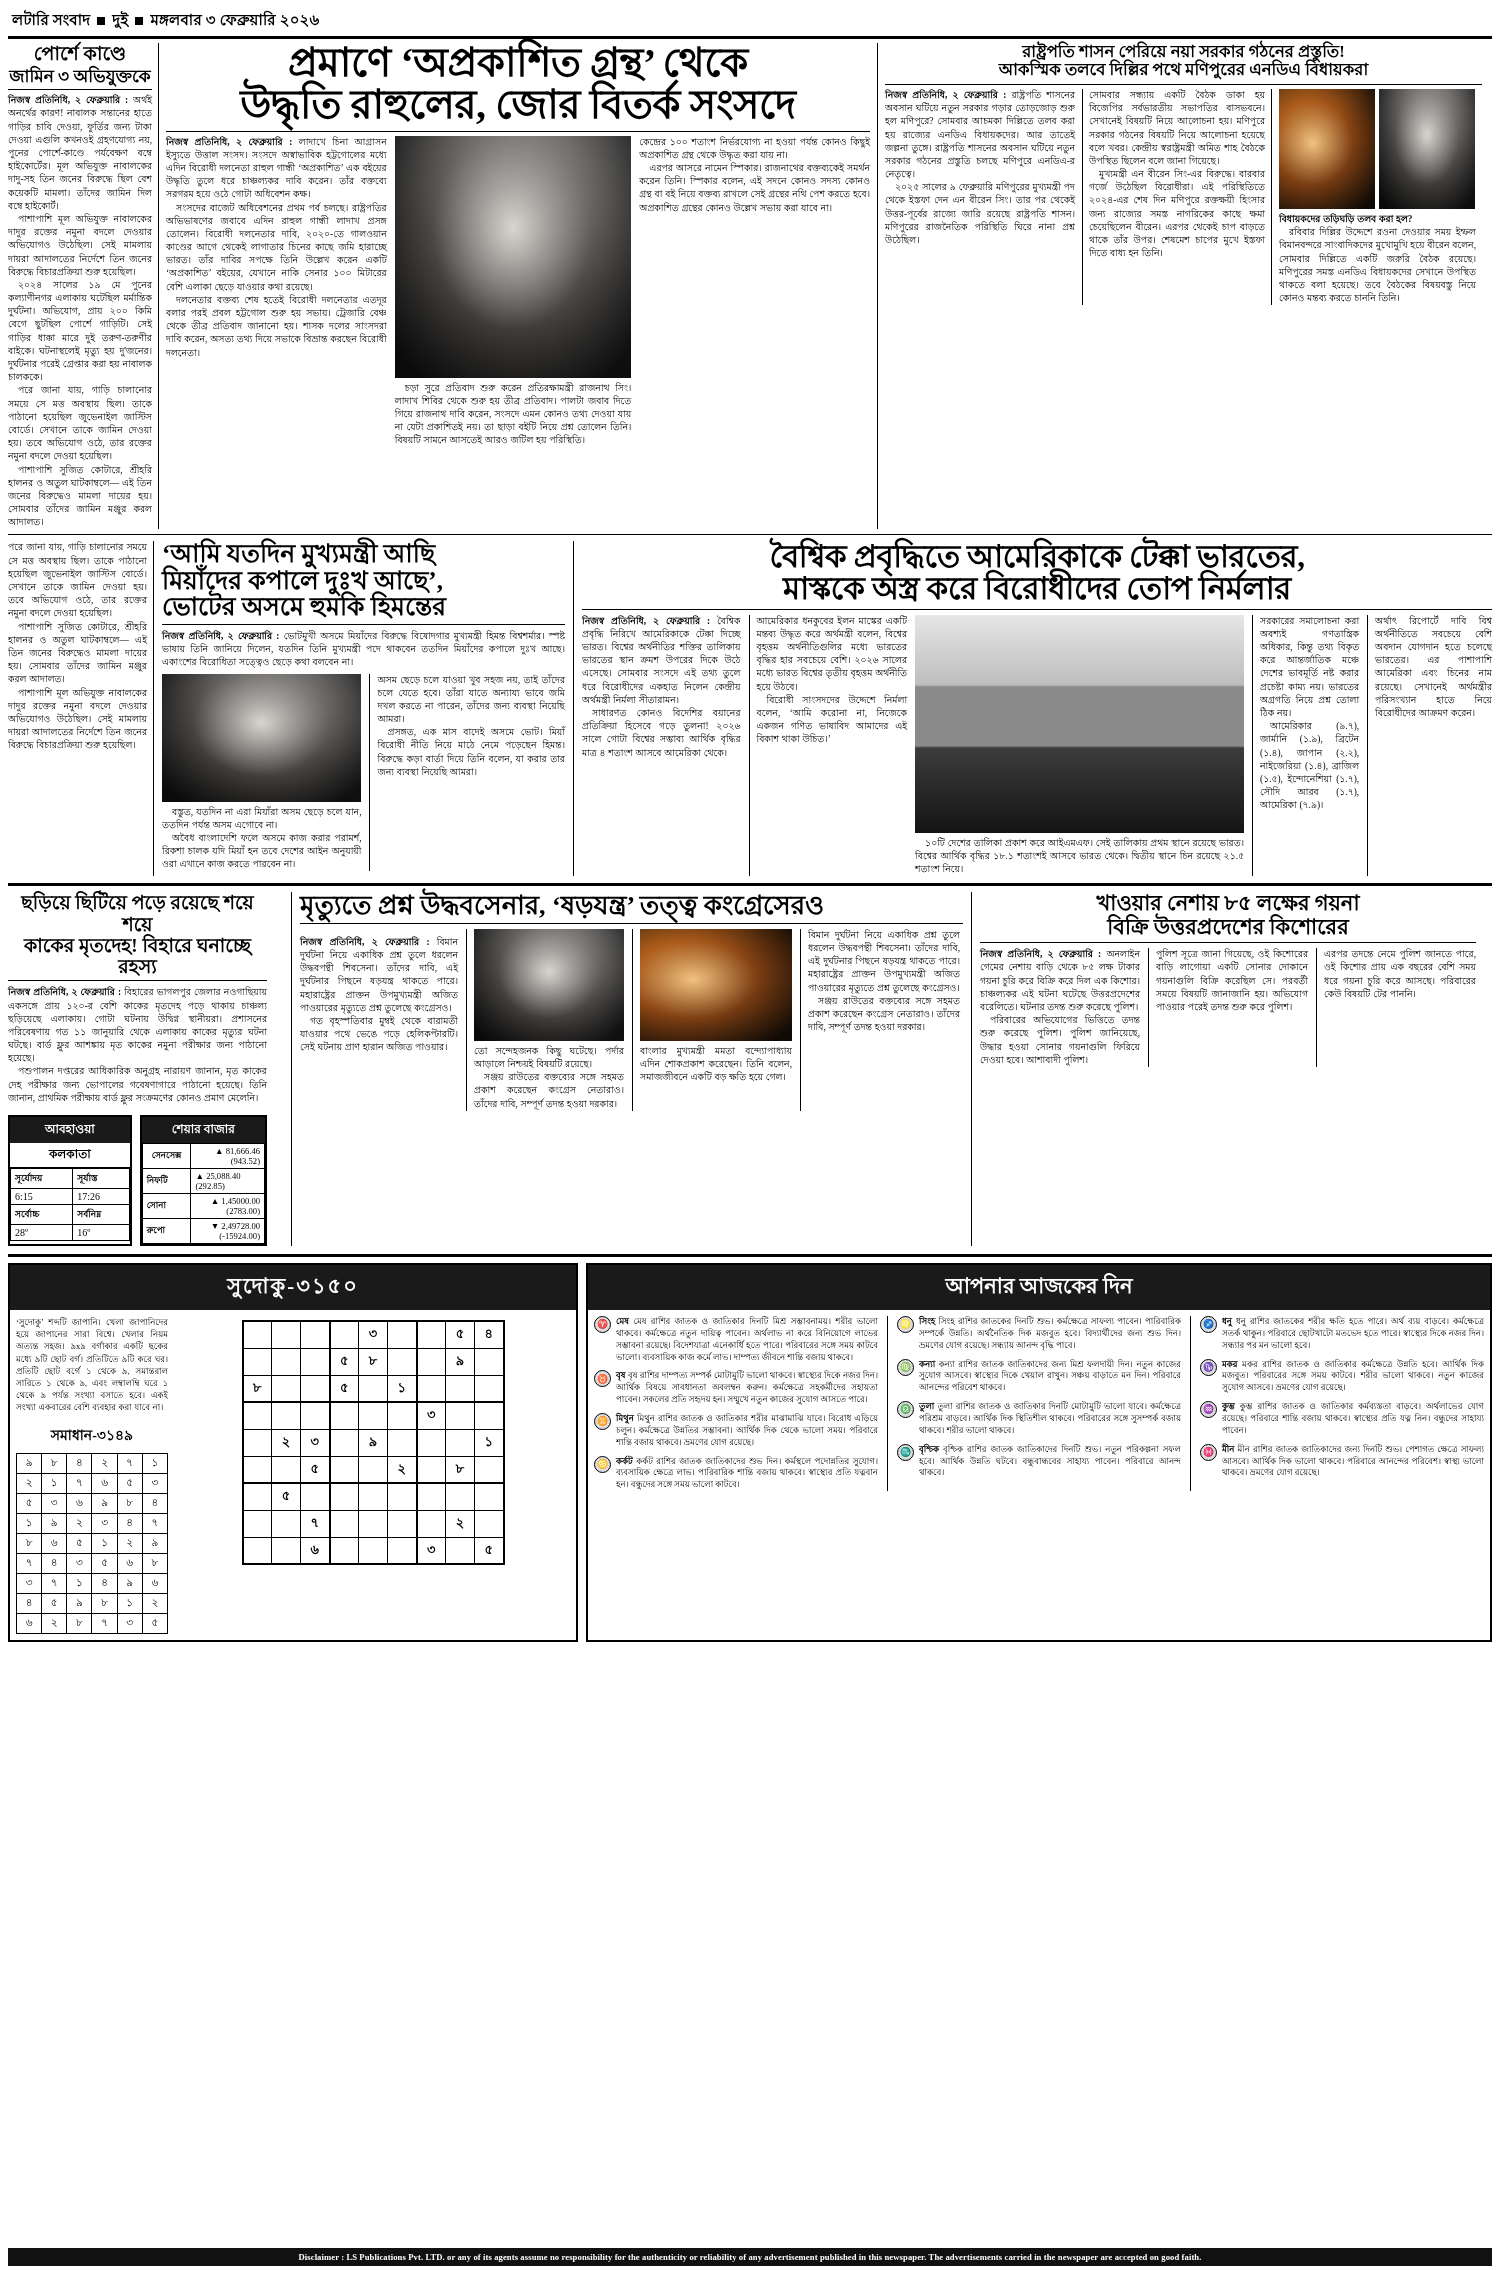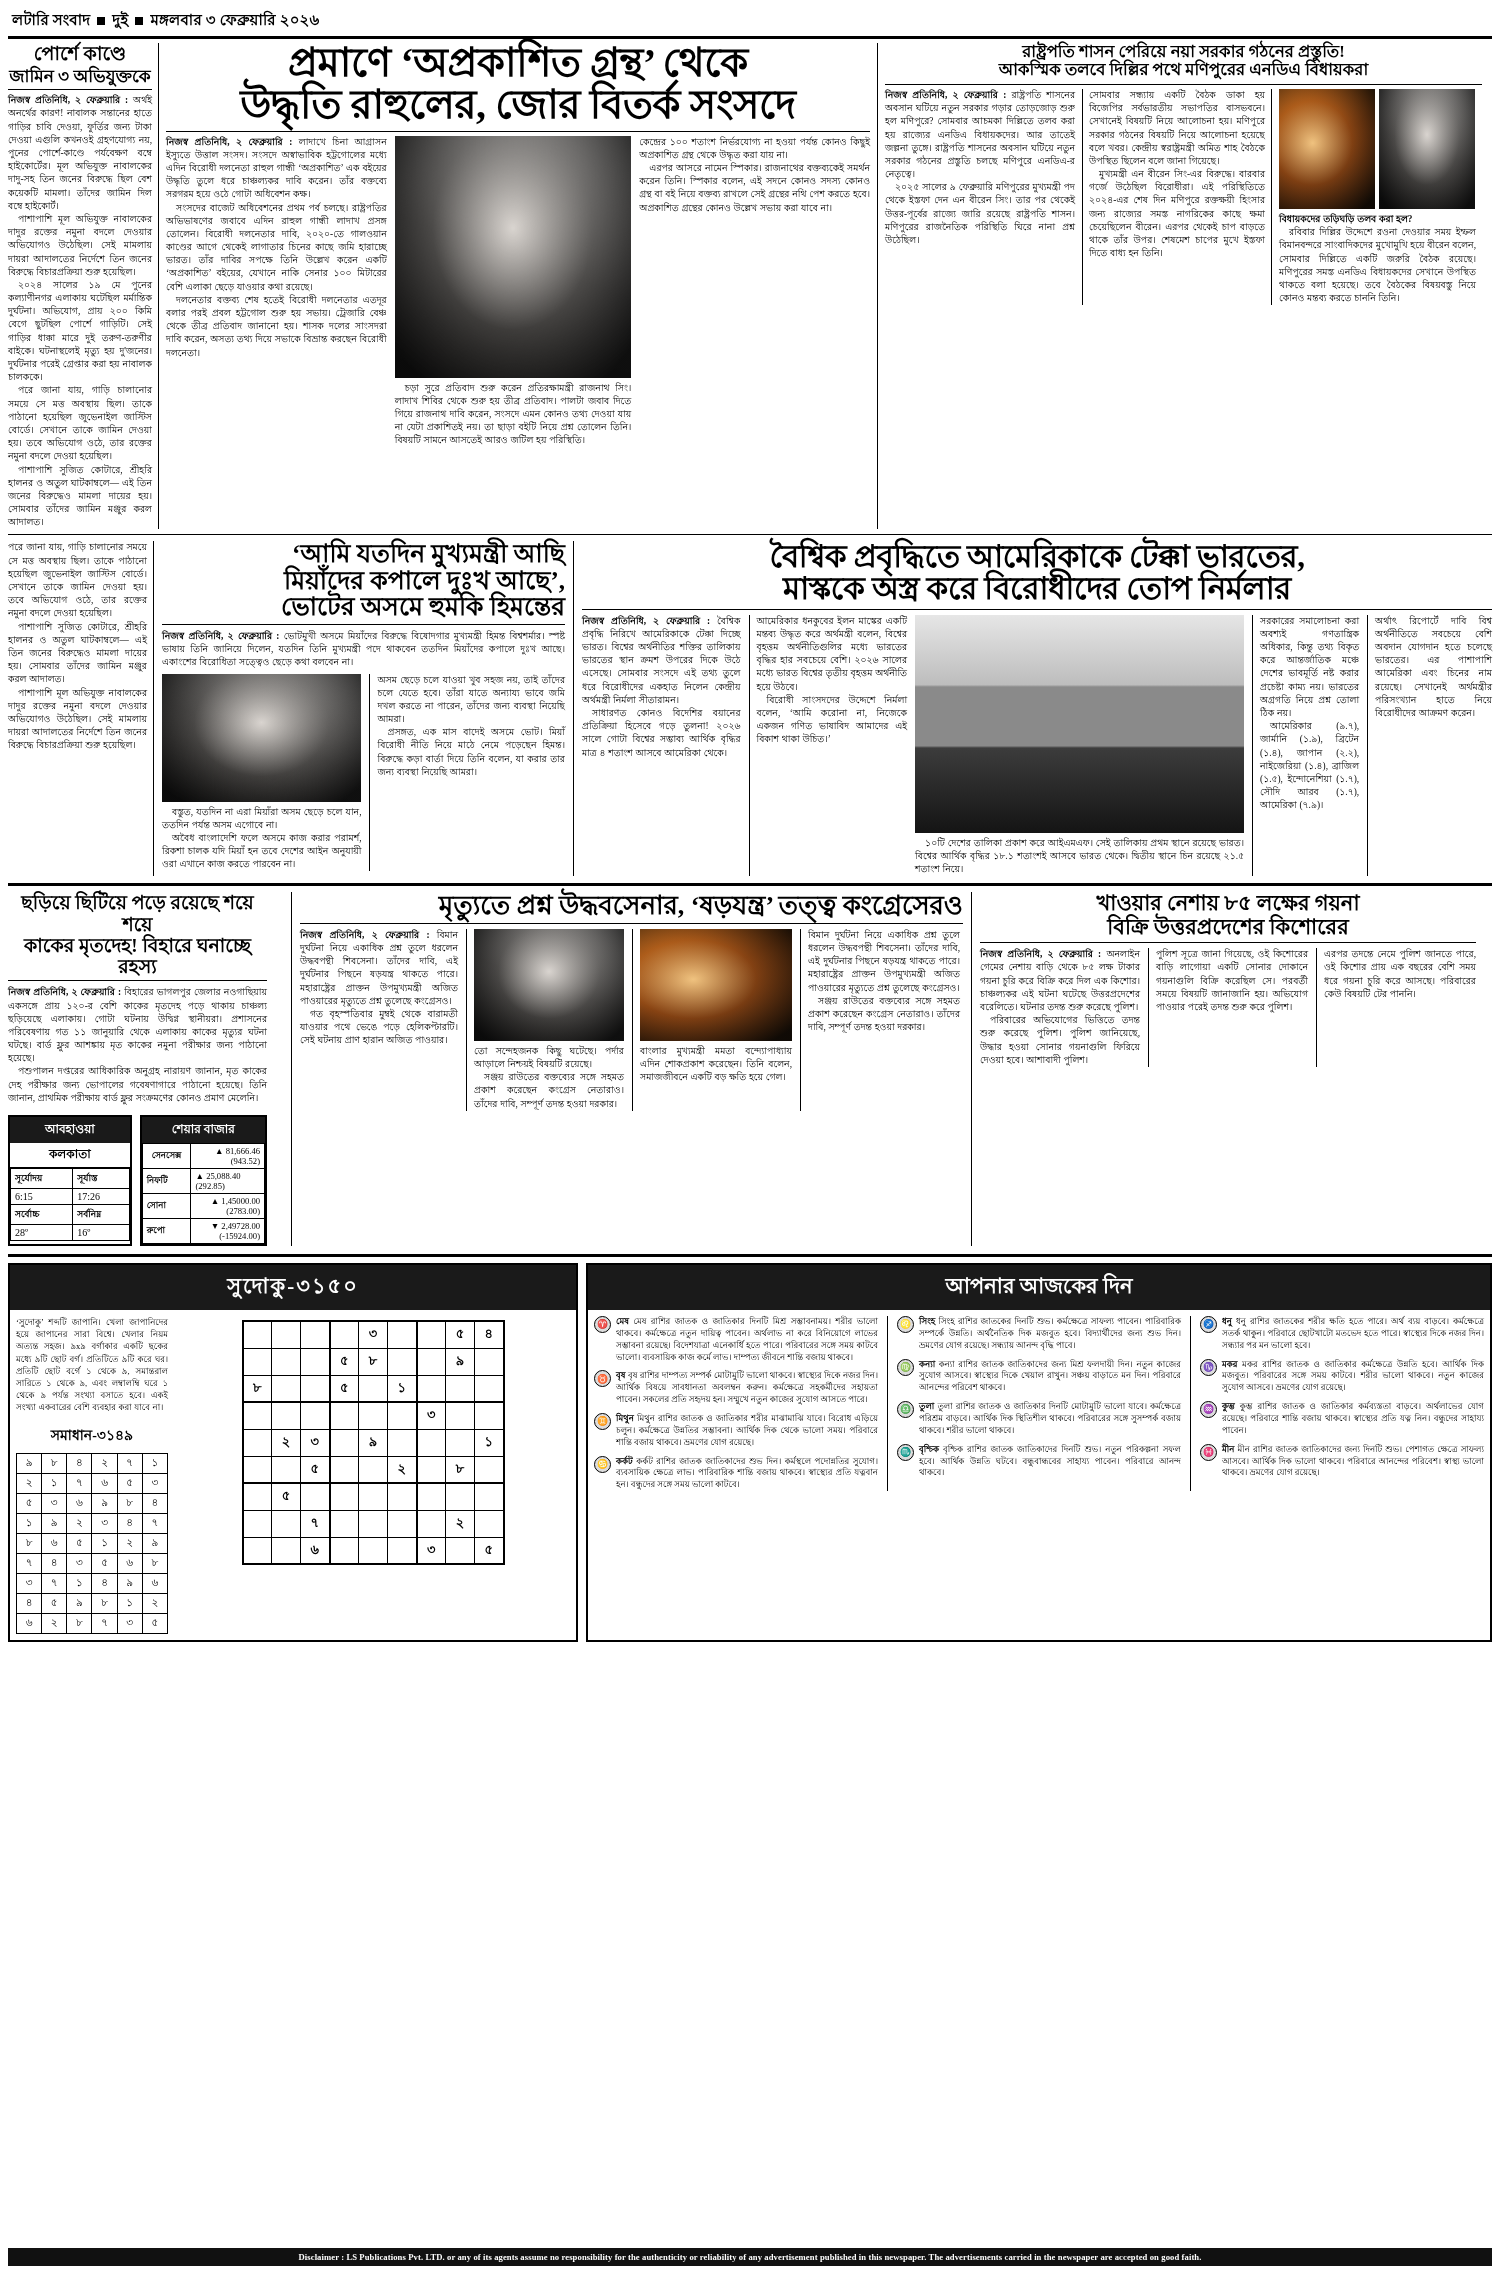--- a/index.html
+++ b/index.html
@@ -32,21 +32,21 @@
 
   
   .topzone{ display:flex; gap:0; align-items:stretch; }
   .tz-left{ width:150px; padding-right:6px; }
   .tz-mid{ width:720px; padding:0 7px; border-left:1px solid #000; border-right:1px solid #000;}
   .tz-right{ width:604px; padding-left:7px; }
 
   .k-head{ font-size:19px; font-weight:bold; text-align:center; line-height:1.12; margin-bottom:3px;}
   .big-head{ font-size:40px; font-weight:bold; text-align:center; line-height:1.02; letter-spacing:-.4px;}
   .mid-head{ font-size:16.5px; font-weight:bold; text-align:center; line-height:1.12;}
-  .sec-head{ font-size:25px; font-weight:bold; text-align:right; line-height:1.06;}
+  .sec-head{ font-size:25px; font-weight:bold; text-align:left; line-height:1.06;}
 
   .photo{ background:#3a3a3a; position:relative; overflow:hidden; display:block; }
   .photo::after{
     content:""; position:absolute; inset:0;
     background:
       radial-gradient(ellipse at 50% 30%, rgba(230,230,230,.85), rgba(120,120,120,.25) 45%, rgba(20,20,20,.7) 85%),
       linear-gradient(160deg,#777 0%,#2b2b2b 40%,#101010 100%);
   }
   .photo.warm::after{
     background:
@@ -328,21 +328,21 @@
           </tbody>
             </table>
         </div>
       </div>
     </div>
 
     <div style="width:680px;padding:0 8px;border-right:1px solid #000;">
       <div class="sec-head" style="font-size:26px;border-bottom:1px solid #000;padding-bottom:3px;">মৃত্যুতে প্রশ্ন উদ্ধবসেনার, ‘ষড়যন্ত্র’ তত্ত্ব কংগ্রেসেরও</div>
 
       <div style="display:flex;gap:8px;margin-top:5px;">
-        <div style="width:158px;">
+        <div style="width:158px;margin-top:7px;">
           <div class="body-txt">
             <span class="lead">নিজস্ব প্রতিনিধি, ২ ফেব্রুয়ারি :</span>
             <span>বিমান দুর্ঘটনা নিয়ে একাধিক প্রশ্ন তুলে ধরলেন উদ্ধবপন্থী শিবসেনা। তাঁদের দাবি, এই দুর্ঘটনার পিছনে ষড়যন্ত্র থাকতে পারে। মহারাষ্ট্রের প্রাক্তন উপমুখ্যমন্ত্রী অজিত পাওয়ারের মৃত্যুতে প্রশ্ন তুলেছে কংগ্রেসও।</span>
           </div>
           <div class="body-txt" style="text-indent:10px;">গত বৃহস্পতিবার মুম্বই থেকে বারামতী যাওয়ার পথে ভেঙে পড়ে হেলিকপ্টারটি। সেই ঘটনায় প্রাণ হারান অজিত পাওয়ার।</div>
         </div>
         <div style="width:158px;border-left:1px solid #000;padding-left:7px;">
           <div class="photo face" style="width:100%;height:112px;"></div>
           <div class="body-txt" style="margin-top:4px;">তো সন্দেহজনক কিছু ঘটেছে। পর্দার আড়ালে নিশ্চয়ই বিষয়টি রয়েছে।</div>
           <div class="body-txt" style="text-indent:10px;">সঞ্জয় রাউতের বক্তব্যের সঙ্গে সহমত প্রকাশ করেছেন কংগ্রেস নেতারাও। তাঁদের দাবি, সম্পূর্ণ তদন্ত হওয়া দরকার।</div>

